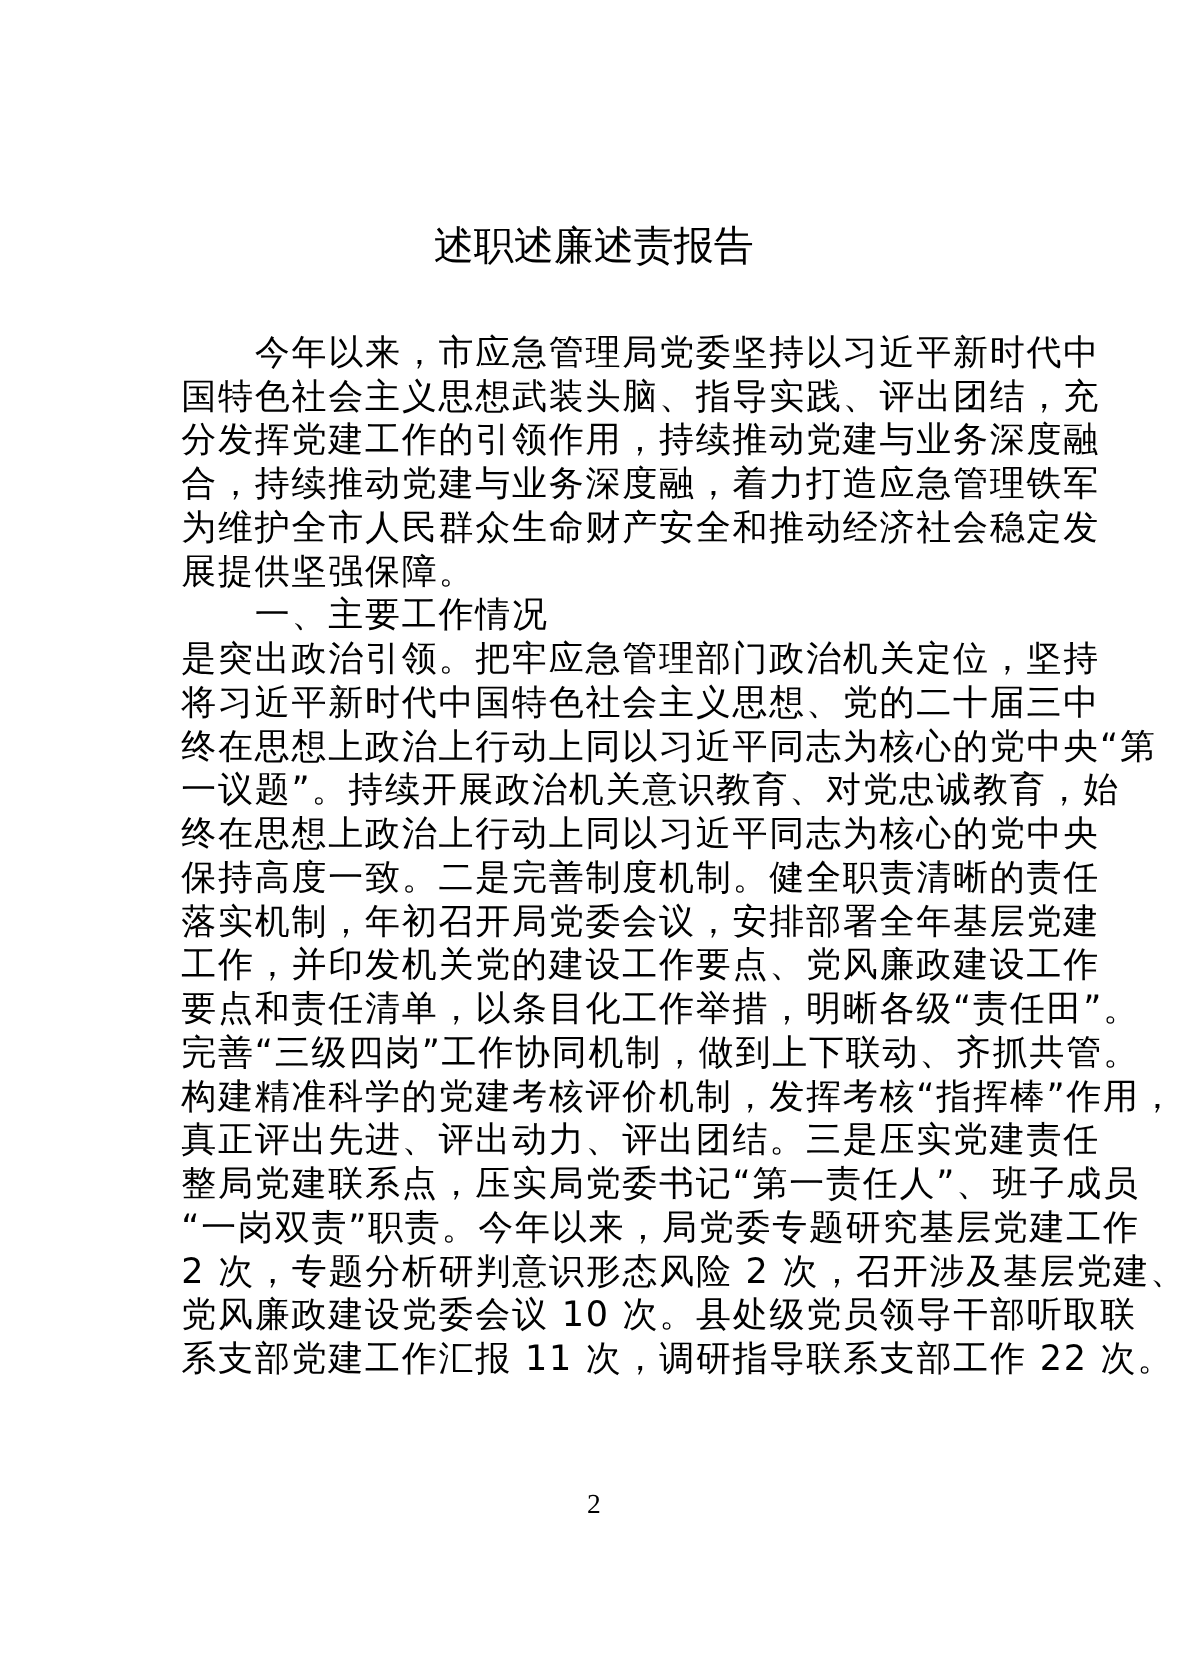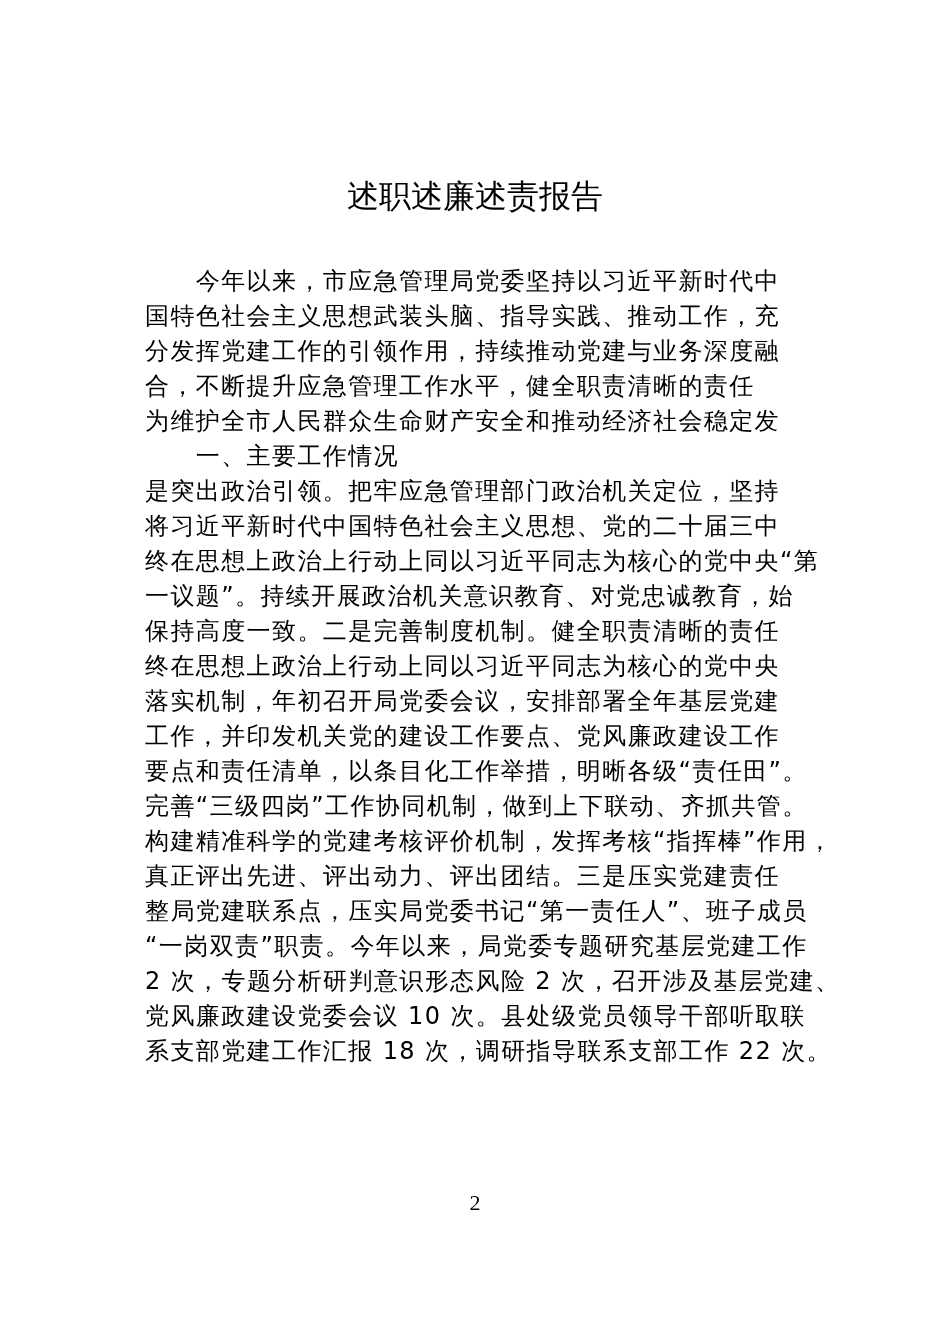--- a/index.html
+++ b/index.html
@@ -35,21 +35,21 @@
   .body-text {
     position: absolute;
     left: 145px;
     top: 264px;
     width: 664px;
   }
   .line {
     display: block;
     height: 35px;
     line-height: 35px;
-    font-size: 24px;
+    font-size: 28px;
     white-space: nowrap;
     letter-spacing: 1.4px;
   }
   .page-number {
     position: absolute;
     left: 0;
     top: 1188px;
     width: 950px;
     text-align: center;
     font-family: "Liberation Serif", serif;
@@ -58,38 +58,39 @@
   }
 </style>
 </head>
 <body>
 
 <div class="page">
   <div class="title">述职述廉述责报告</div>
 
   <div class="body-text">
     <span class="line">　　今年以来，市应急管理局党委坚持以习近平新时代中</span>
-    <span class="line">国特色社会主义思想武装头脑、指导实践、推动工作，充</span>
+    <span class="line">国特色社会主义思想武装头脑、指导实践、评出团结，充</span>
     <span class="line">分发挥党建工作的引领作用，持续推动党建与业务深度融</span>
-    <span class="line">合，不断提升应急管理工作水平，健全职责清晰的责任</span>
+    <span class="line">合，持续推动党建与业务深度融，着力打造应急管理铁军</span>
     <span class="line">为维护全市人民群众生命财产安全和推动经济社会稳定发</span>
+    <span class="line">展提供坚强保障。</span>
     <span class="line">　　一、主要工作情况</span>
     <span class="line">是突出政治引领。把牢应急管理部门政治机关定位，坚持</span>
     <span class="line">将习近平新时代中国特色社会主义思想、党的二十届三中</span>
     <span class="line">终在思想上政治上行动上同以习近平同志为核心的党中央“第</span>
     <span class="line">一议题”。持续开展政治机关意识教育、对党忠诚教育，始</span>
+    <span class="line">终在思想上政治上行动上同以习近平同志为核心的党中央</span>
     <span class="line">保持高度一致。二是完善制度机制。健全职责清晰的责任</span>
-    <span class="line">终在思想上政治上行动上同以习近平同志为核心的党中央</span>
     <span class="line">落实机制，年初召开局党委会议，安排部署全年基层党建</span>
     <span class="line">工作，并印发机关党的建设工作要点、党风廉政建设工作</span>
     <span class="line">要点和责任清单，以条目化工作举措，明晰各级“责任田”。</span>
     <span class="line">完善“三级四岗”工作协同机制，做到上下联动、齐抓共管。</span>
     <span class="line">构建精准科学的党建考核评价机制，发挥考核“指挥棒”作用，</span>
     <span class="line">真正评出先进、评出动力、评出团结。三是压实党建责任</span>
     <span class="line">整局党建联系点，压实局党委书记“第一责任人”、班子成员</span>
     <span class="line">“一岗双责”职责。今年以来，局党委专题研究基层党建工作</span>
     <span class="line">2 次，专题分析研判意识形态风险 2 次，召开涉及基层党建、</span>
     <span class="line">党风廉政建设党委会议 10 次。县处级党员领导干部听取联</span>
-    <span class="line">系支部党建工作汇报 18 次，调研指导联系支部工作 22 次。</span>
+    <span class="line">系支部党建工作汇报 11 次，调研指导联系支部工作 22 次。</span>
   </div>
 
   <div class="page-number">2</div>
 </div>
 
 </body></html>

